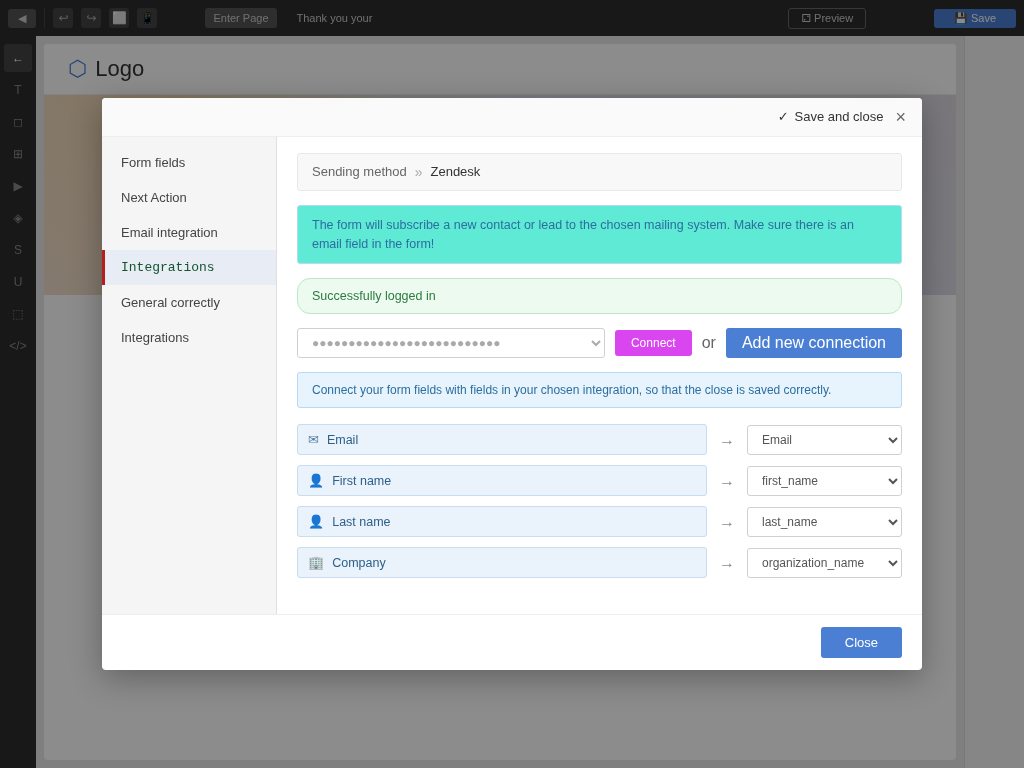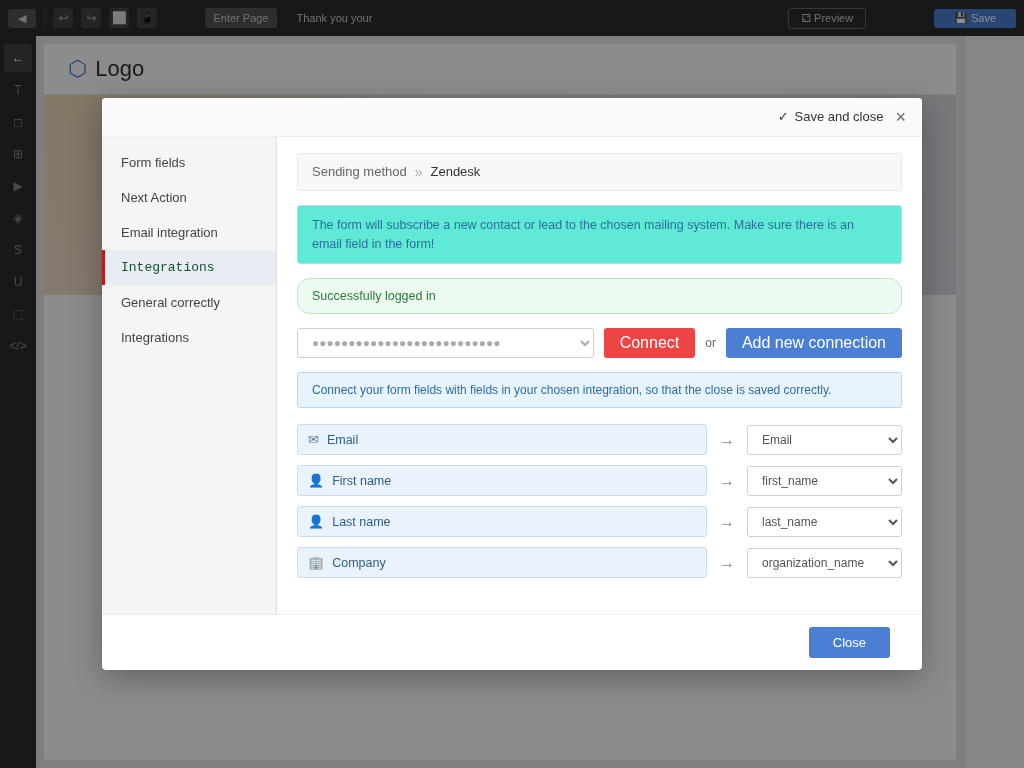--- a/index.html
+++ b/index.html
@@ -364,32 +364,32 @@
       padding: 6px 10px;
       border: 1px solid #d0d0d0;
       border-radius: 3px;
       font-size: 12px;
       color: #aaa;
       background: white;
       appearance: auto;
     }
 
     .connect-btn {
-      background: #ef4444;
+      background: #d946ef;
       color: white;
       border: none;
       padding: 6px 16px;
       border-radius: 3px;
-      font-size: 16px;
+      font-size: 12px;
       cursor: pointer;
     }
 
     .or-text {
       color: #666;
-      font-size: 12px;
+      font-size: 16px;
     }
 
     .add-connection-btn {
       background: #4a7fd4;
       color: white;
       border: none;
       padding: 6px 16px;
       border-radius: 3px;
       font-size: 16px;
       cursor: pointer;
@@ -450,21 +450,21 @@
       border: 1px solid #d0d0d0;
       border-radius: 3px;
       font-size: 12px;
       color: #555;
       background: white;
       appearance: auto;
     }
 
     
     .modal-footer {
-      padding: 12px 32px;
+      padding: 12px 20px;
       display: flex;
       justify-content: flex-end;
       border-top: 1px solid #eee;
     }
 
     .close-modal-btn {
       background: #4a7fd4;
       color: white;
       border: none;
       padding: 8px 24px;

